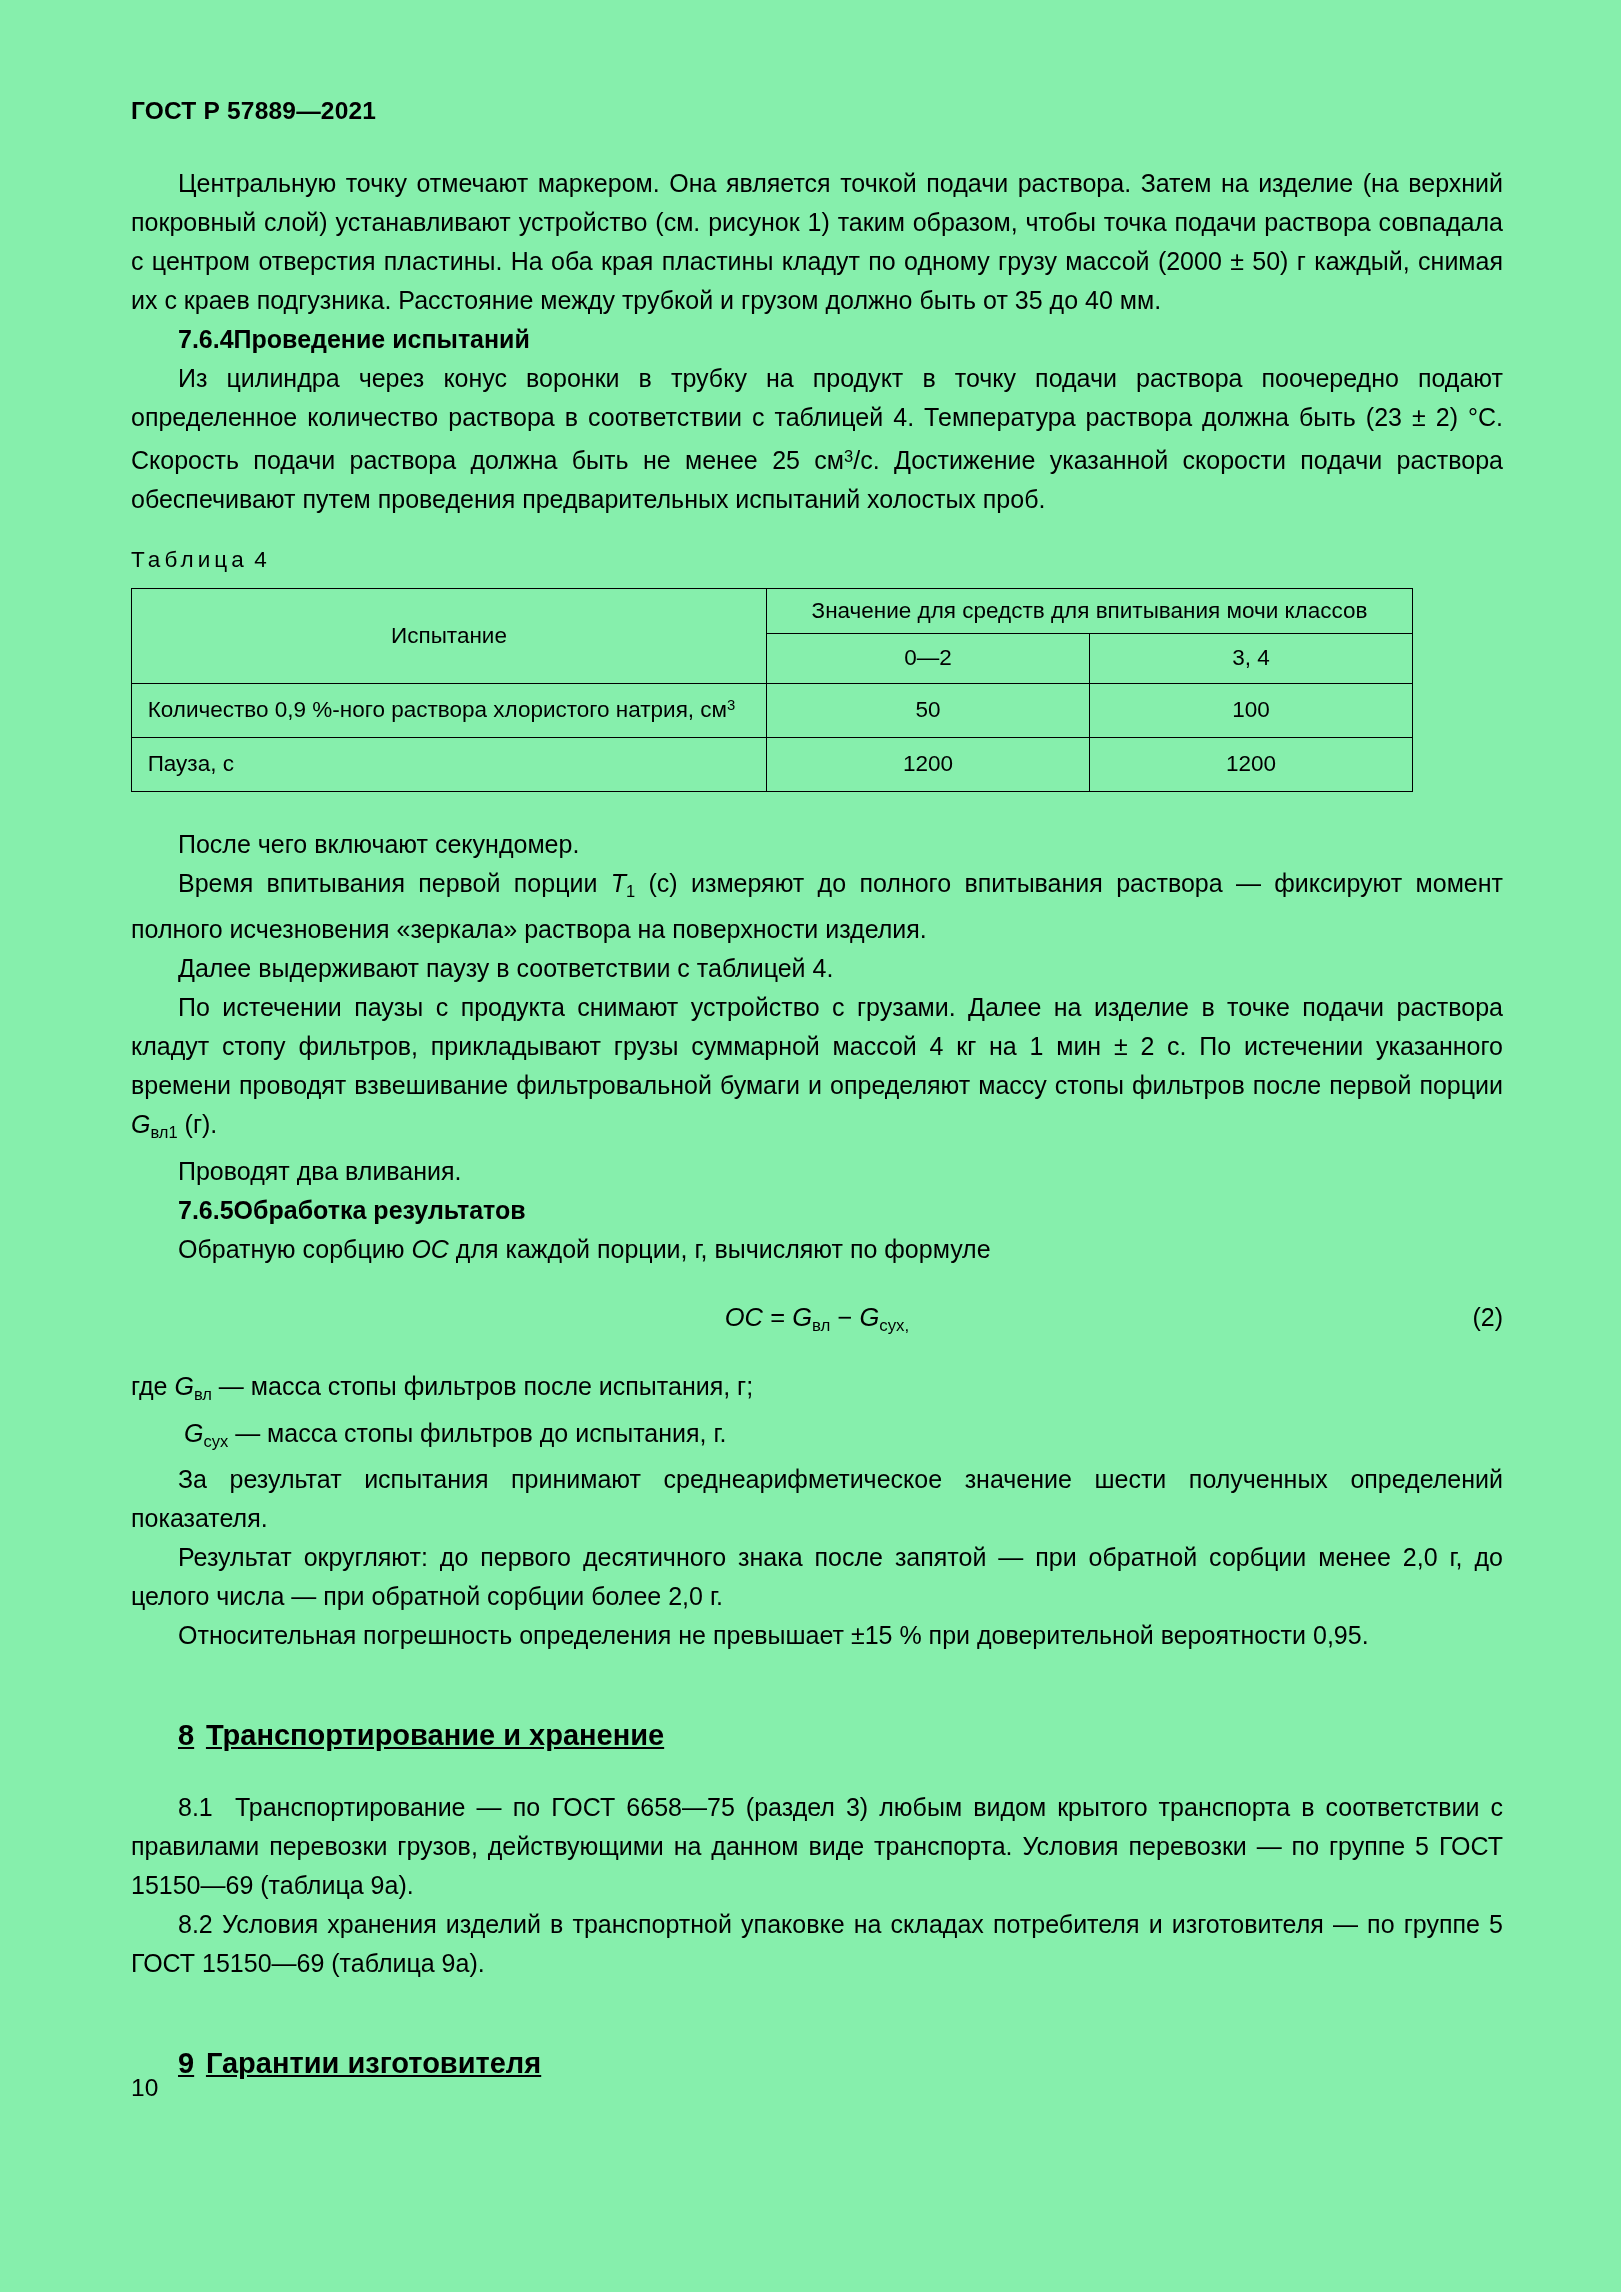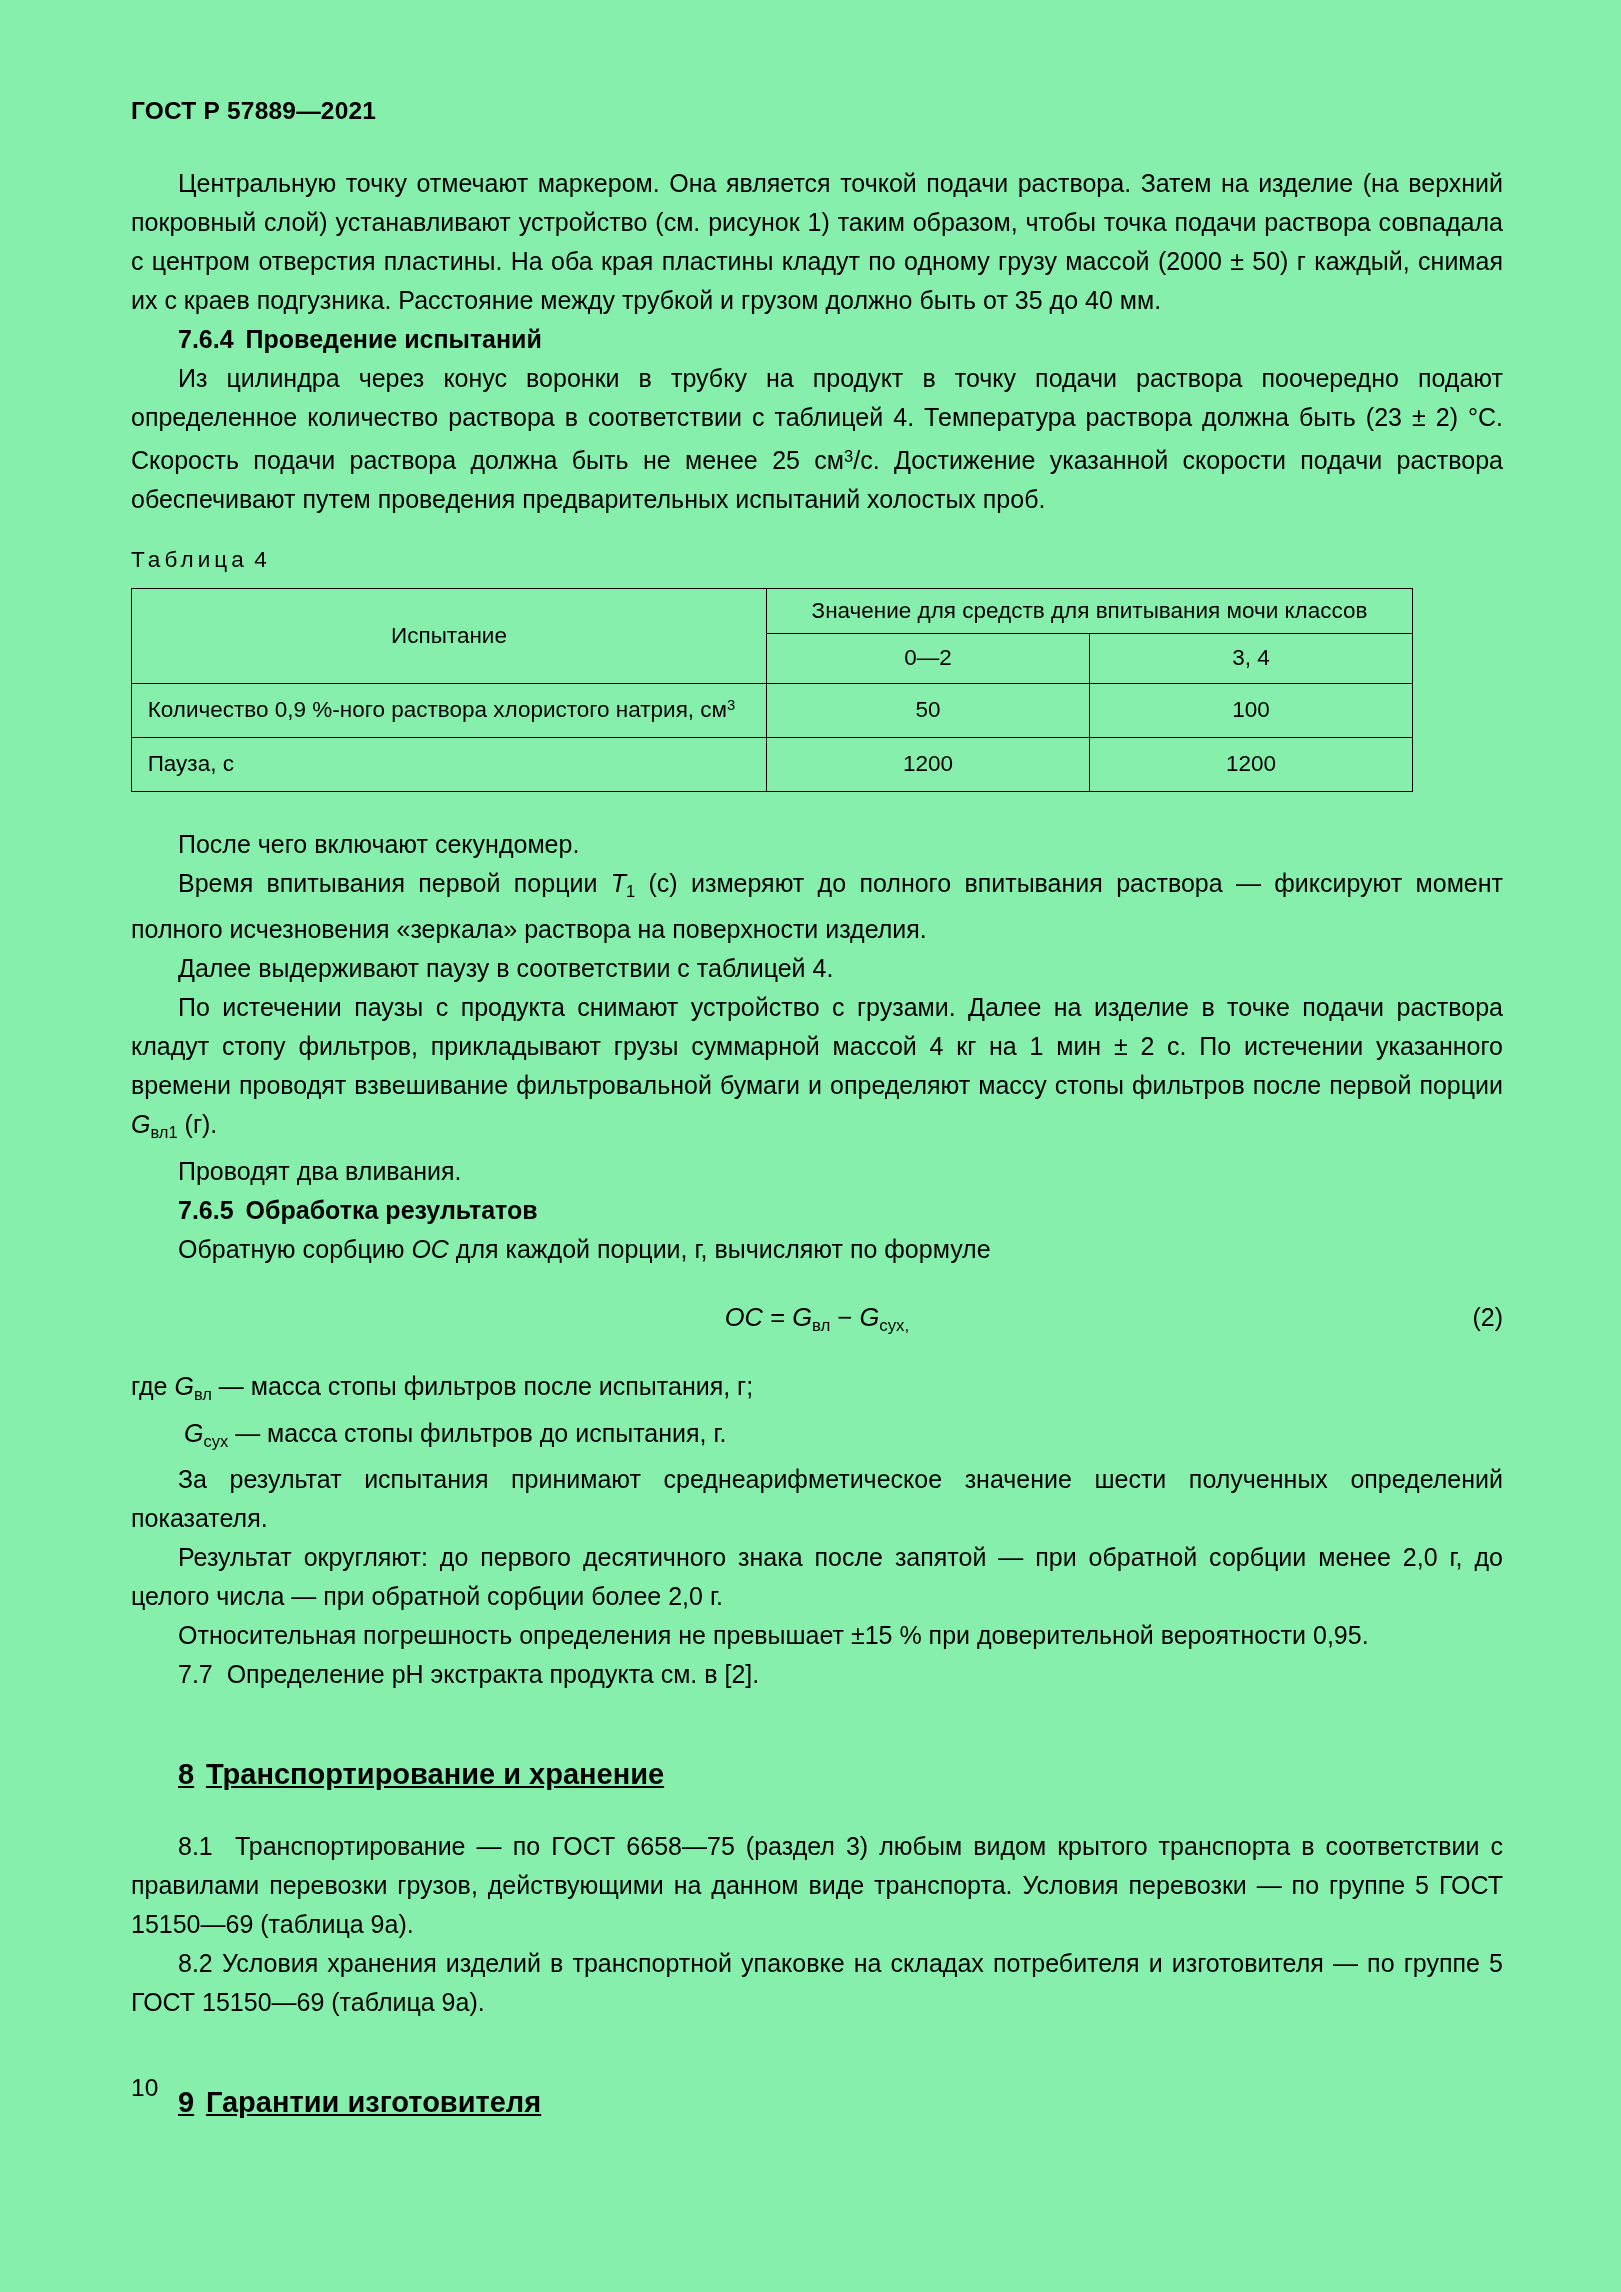--- a/index.html
+++ b/index.html
@@ -54,21 +54,21 @@
 
   
   .subhead {
     font-size: 25px;
     line-height: 39px;
     font-weight: bold;
     margin: 0;
     text-indent: 47px;
   }
   .subhead .num {
-    margin-right: 12px;
+    margin-right: 0;
   }
 
   
   .section-head {
     font-size: 29px;
     font-weight: bold;
     margin: 0;
     text-indent: 47px;
     line-height: 39px;
     text-decoration: underline;
@@ -269,21 +269,20 @@
     <div class="where-line"><span>где</span>&nbsp;<span class="ital">G</span><sub>вл</sub><span> — масса стопы фильтров после испытания, г;</span></div>
 
     <div class="where-line sec"><span class="ital">G</span><sub>сух</sub><span> — масса стопы фильтров до испытания, г.</span></div>
 
     <p class="para indent">За результат испытания принимают среднеарифметическое значение шести полученных опреде­лений показателя.</p>
 
     <p class="para indent">Результат округляют: до первого десятичного знака после запятой — при обратной сорбции менее 2,0 г, до целого числа — при обратной сорбции более 2,0 г.</p>
 
     <p class="para indent">Относительная погрешность определения не превышает ±15 % при доверительной вероятно­сти 0,95.</p>
 
-    <p class="para indent nojust"><span>7.7</span>&nbsp;&nbsp;<span>Определение pH экстракта продукта см. в [2].</span></p>
 
     <div class="sp-62"></div>
 
     <div class="section-head">
       <span class="num">8</span><span>Транспортирование и хранение</span>
     </div>
 
     <div class="sp-34"></div>
 
     <p class="para indent"><span>8.1</span>&nbsp;&nbsp;<span>Транспортирование — по ГОСТ 6658—75 (раздел 3) любым видом крытого транспорта в со­ответствии с правилами перевозки грузов, действующими на данном виде транспорта. Условия пере­возки — по группе 5 ГОСТ 15150—69 (таблица 9а).</span></p>

